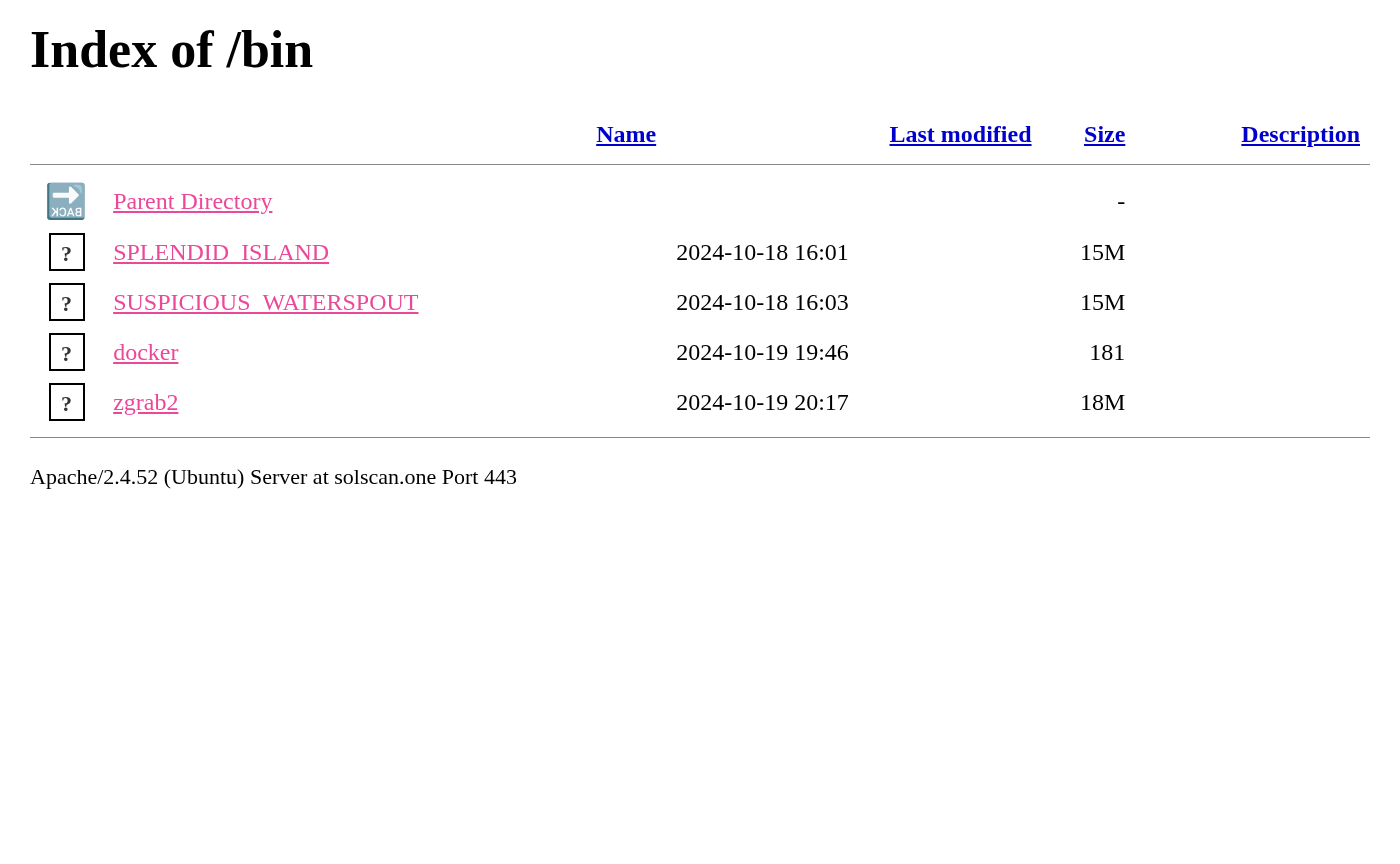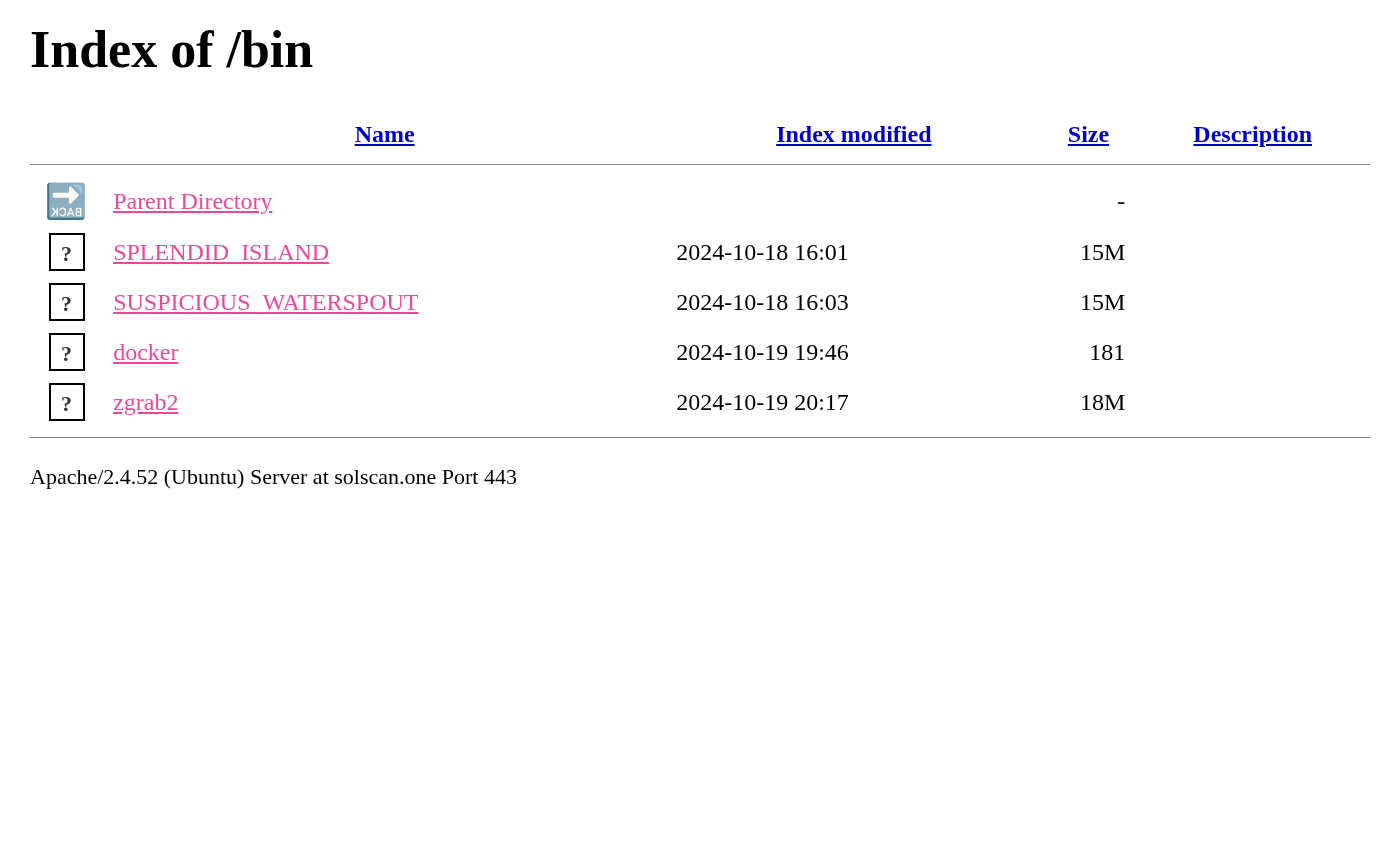--- a/index.html
+++ b/index.html
@@ -24,21 +24,21 @@
       margin-bottom: 36px;
       color: #000000;
     }
 
     .directory-table {
       width: 100%;
       border-collapse: collapse;
     }
 
     .header-row th {
-      text-align: center;
+      text-align: right;
       padding: 6px 10px;
       font-size: 24px;
       font-weight: bold;
     }
 
     .header-row th a {
       color: #0000cc;
       text-decoration: underline;
       font-weight: bold;
     }
@@ -119,21 +119,21 @@
 <h1>Index of /bin</h1>
 
 <table class="directory-table">
   <thead>
     <tr class="header-row">
       <th class="icon-cell"></th>
       <th class="col-name">
         <a href="?C=N&amp;O=D">Name</a>
       </th>
       <th class="col-modified">
-        <a href="?C=M&amp;O=D">Index modified</a>
+        <a href="?C=M&amp;O=D">Last modified</a>
       </th>
       <th class="col-size">
         <a href="?C=S&amp;O=D">Size</a>
       </th>
       <th class="col-desc">
         <a href="?C=D&amp;O=A">Description</a>
       </th>
     </tr>
     <tr>
       <td colspan="5">

